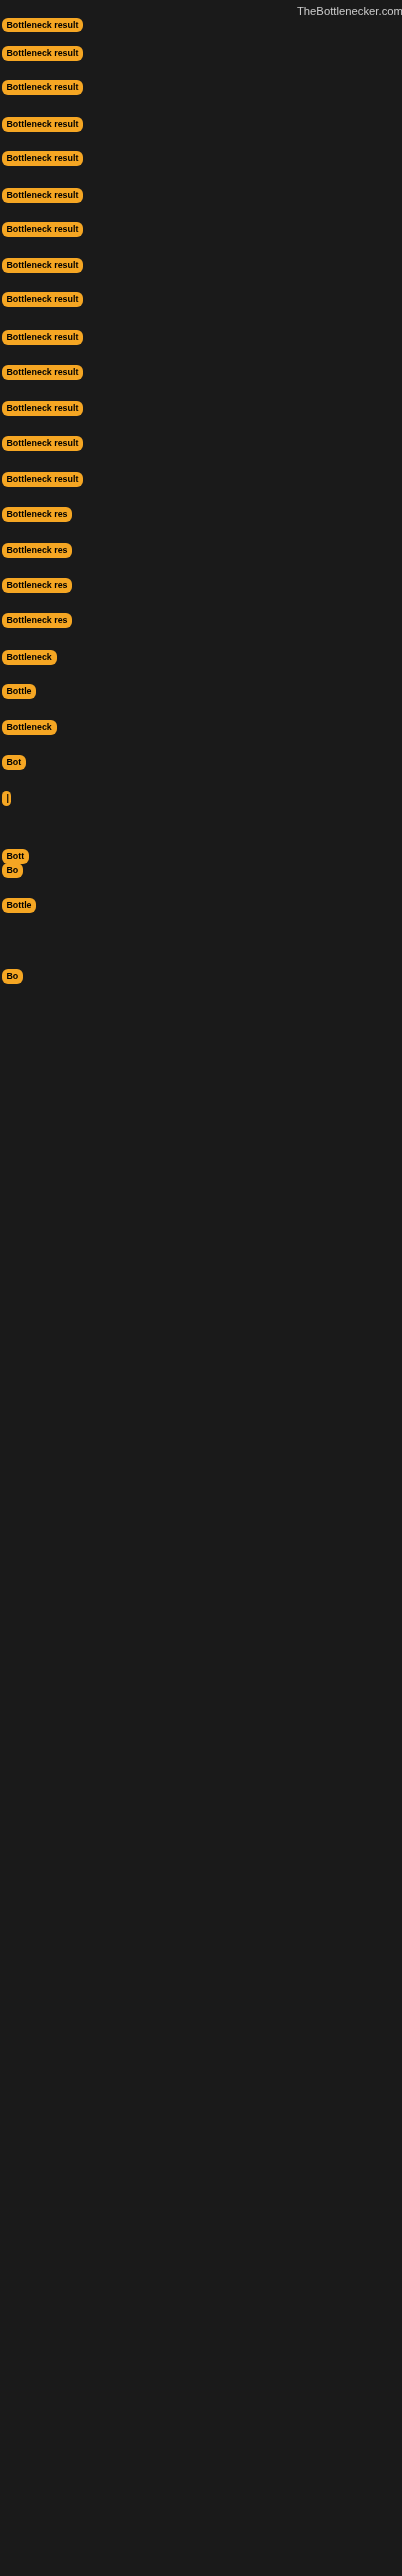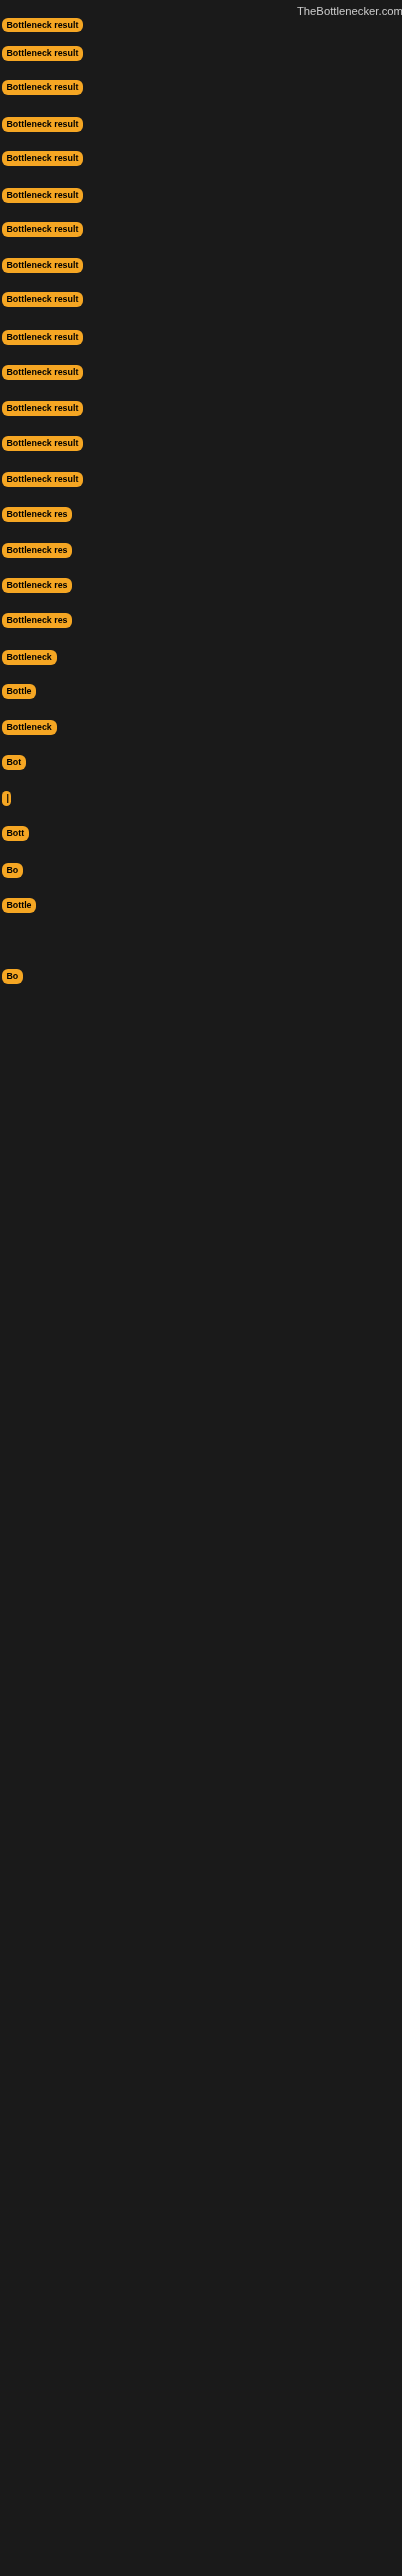--- a/index.html
+++ b/index.html
@@ -67,18 +67,18 @@
     <div class="badge-container" style="top: 472px;"><span class="bottleneck-badge" style="max-width: 87px;">Bottleneck result</span></div>
     <div class="badge-container" style="top: 507px;"><span class="bottleneck-badge" style="max-width: 83px;">Bottleneck res</span></div>
     <div class="badge-container" style="top: 543px;"><span class="bottleneck-badge" style="max-width: 81px;">Bottleneck res</span></div>
     <div class="badge-container" style="top: 578px;"><span class="bottleneck-badge" style="max-width: 81px;">Bottleneck res</span></div>
     <div class="badge-container" style="top: 613px;"><span class="bottleneck-badge" style="max-width: 76px;">Bottleneck res</span></div>
     <div class="badge-container" style="top: 650px; text-align: right;"><span class="bottleneck-badge" style="max-width: 64px;">Bottleneck</span></div>
     <div class="badge-container" style="top: 684px;"><span class="bottleneck-badge" style="max-width: 44px;">Bottle</span></div>
     <div class="badge-container" style="top: 720px;"><span class="bottleneck-badge" style="max-width: 64px;">Bottleneck</span></div>
     <div class="badge-container" style="top: 755px;"><span class="bottleneck-badge" style="max-width: 31px;">Bot</span></div>
     <div class="badge-container" style="top: 791px;"><span class="bottleneck-badge" style="max-width: 6.4px;">|</span></div>
-    <div class="badge-container" style="top: 826px;"><span class="bottleneck-badge" style="max-width: 31px;">Bott</span></div>
+    <div class="badge-container" style="top: 826px;"><span class="bottleneck-badge" style="max-width: 31px; margin-top: 23px;">Bott</span></div>
     <div class="badge-container" style="top: 863px;"><span class="bottleneck-badge" style="max-width: 22.5px;">Bo</span></div>
     <div class="badge-container" style="top: 898px;"><span class="bottleneck-badge" style="max-width: 44px;">Bottle</span></div>
     <div class="badge-container" style="top: 969px;"><span class="bottleneck-badge" style="max-width: 22.5px;">Bo</span></div>
   </div>
 
 
 </body></html>

